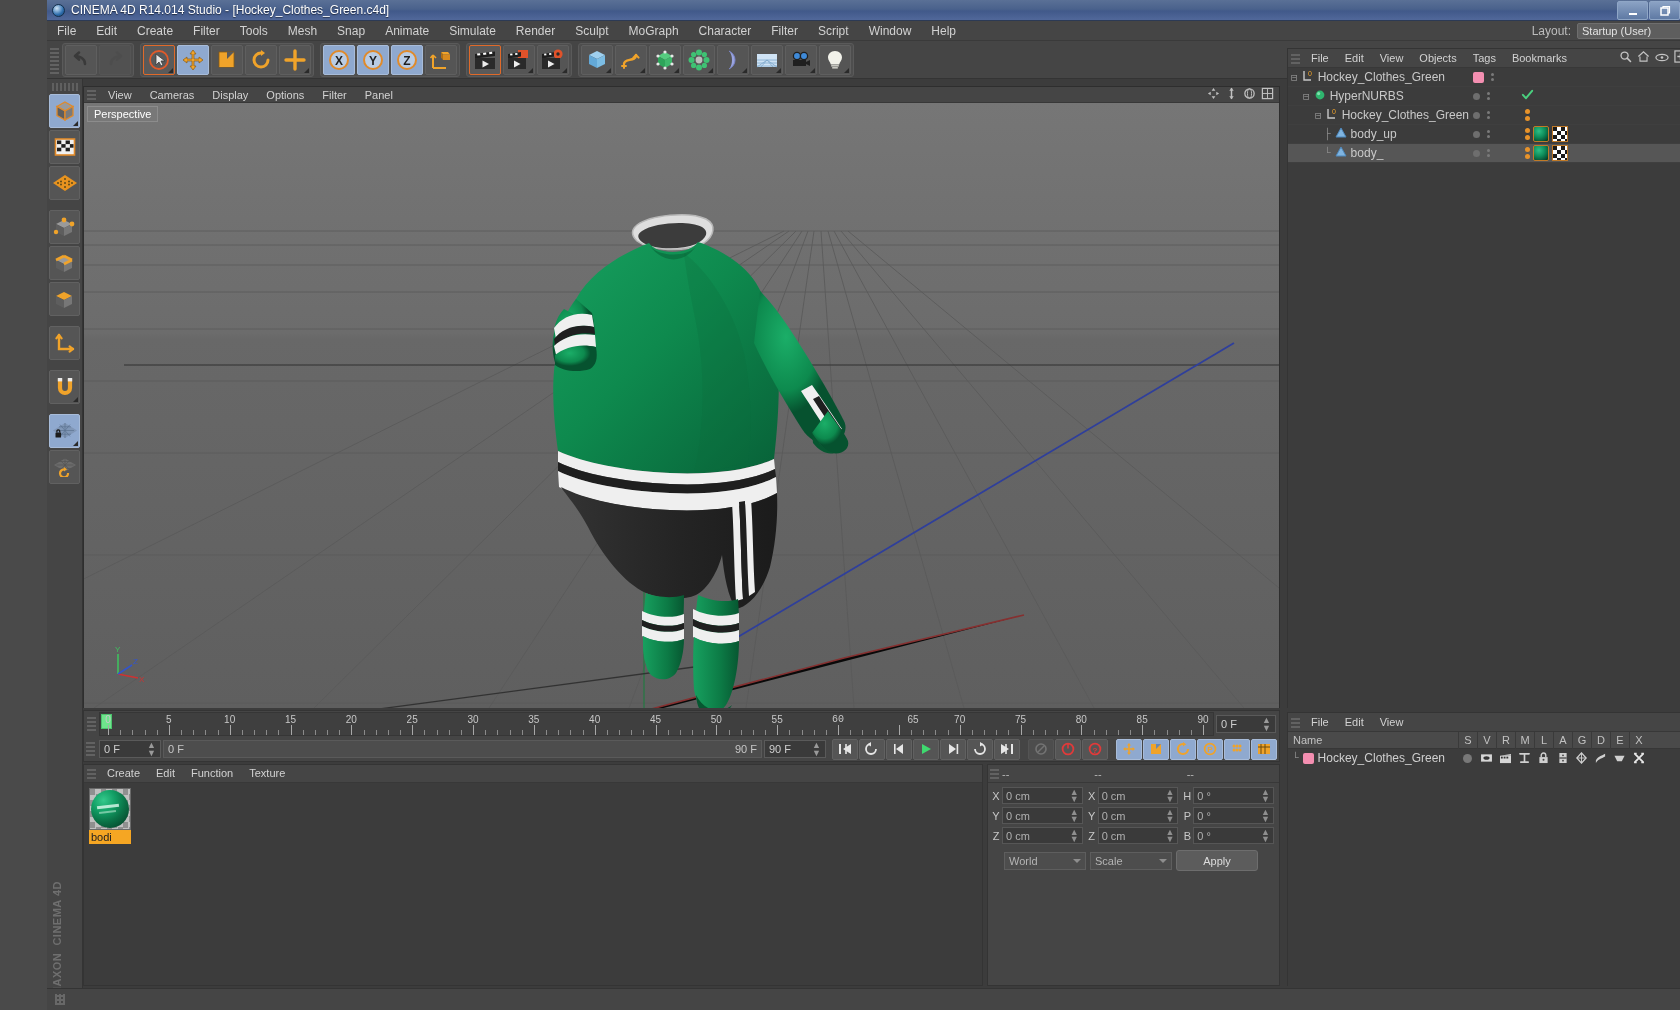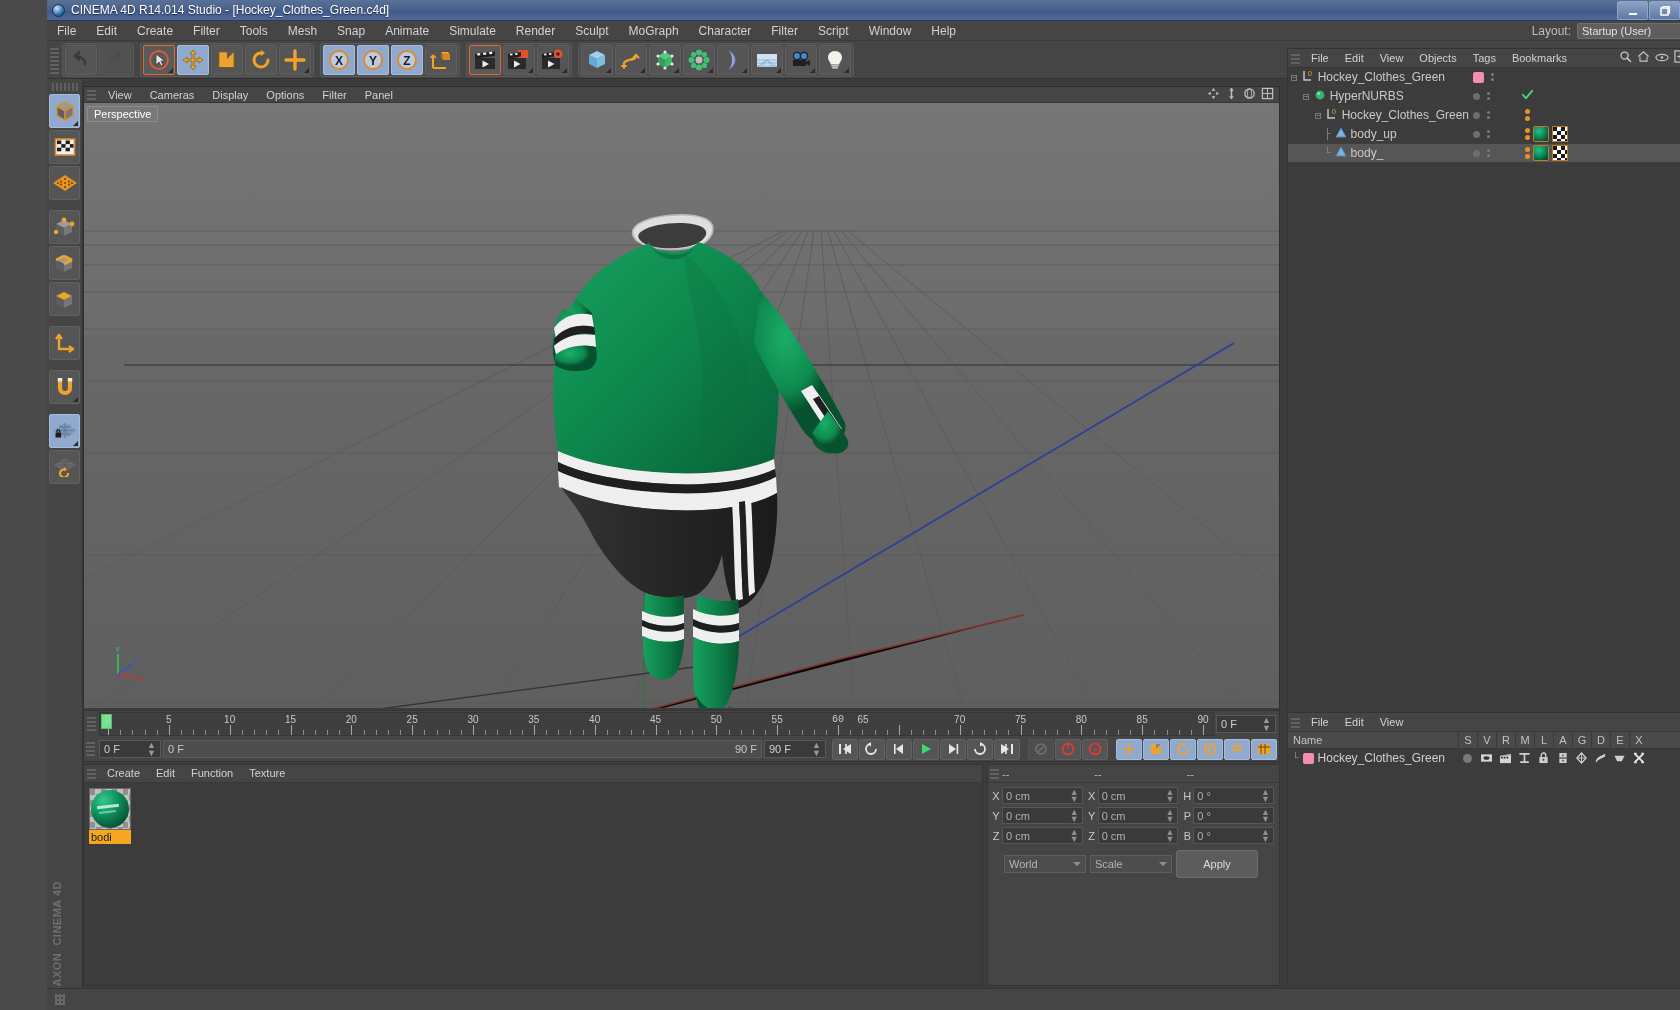--- a/index.html
+++ b/index.html
@@ -239,21 +239,21 @@
   .cm-sel {
     width: 82px; height: 18px; background: #4d4d4d; border: 1px solid #5e5e5e;
     color: #b4b4b4; font-size: 11px; display: flex; align-items: center; padding: 0 4px;
   }
   .cm-sel .arrow {
     margin-left: auto; width: 0; height: 0;
     border-left: 4px solid transparent; border-right: 4px solid transparent;
     border-top: 4px solid #8e8e8e;
   }
   .cm-apply {
-    width: 82px; height: 28px; background: #5c5c5c; border: 1px solid #6d6d6d;
+    width: 82px; height: 21px; background: #5c5c5c; border: 1px solid #6d6d6d;
     border-radius: 3px; color: #dcdcdc; font-size: 11px;
     display: flex; align-items: center; justify-content: center;
   }
 
   
   .objmgr {
     position: absolute; left: 1240px; top: 48px; width: 406px; height: 660px;
     background: #454545; border: 1px solid #343434;
   }
   .om-menu { height: 18px; display: flex; align-items: center; }
@@ -972,21 +972,21 @@
           <div class="tl-tick minor" style="left: 701.5px;"></div>
           <div class="tl-tick minor" style="left: 713.667px;"></div>
           <div class="tl-tick minor" style="left: 725.833px;"></div>
           <div class="tl-tick major" style="left: 738px;"></div>
           <div class="tl-num" style="left: 738px; font-family: Liberation Mono, monospace;">60</div>
           <div class="tl-tick minor" style="left: 750.167px;"></div>
           <div class="tl-tick minor" style="left: 762.333px;"></div>
           <div class="tl-tick minor" style="left: 774.5px;"></div>
           <div class="tl-tick minor" style="left: 786.667px;"></div>
           <div class="tl-tick major" style="left: 798.833px;"></div>
-          <div class="tl-num" style="left: 763px;">65</div>
+          <div class="tl-num" style="left: 813px;">65</div>
           <div class="tl-tick minor" style="left: 811px;"></div>
           <div class="tl-tick minor" style="left: 823.167px;"></div>
           <div class="tl-tick minor" style="left: 835.333px;"></div>
           <div class="tl-tick minor" style="left: 847.5px;"></div>
           <div class="tl-tick major" style="left: 859.667px;"></div>
           <div class="tl-num" style="left: 859.667px;">70</div>
           <div class="tl-tick minor" style="left: 871.833px;"></div>
           <div class="tl-tick minor" style="left: 884px;"></div>
           <div class="tl-tick minor" style="left: 896.167px;"></div>
           <div class="tl-tick minor" style="left: 908.333px;"></div>

